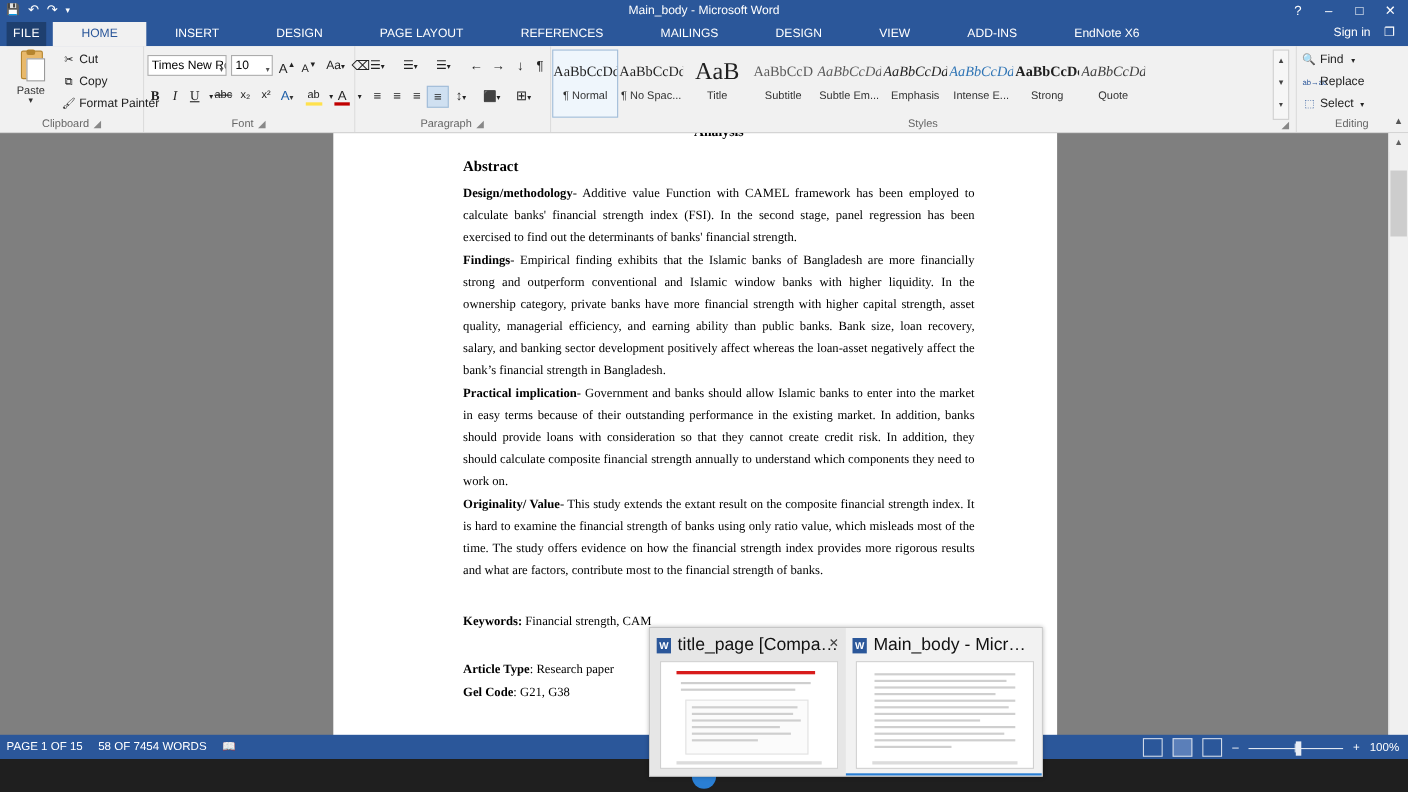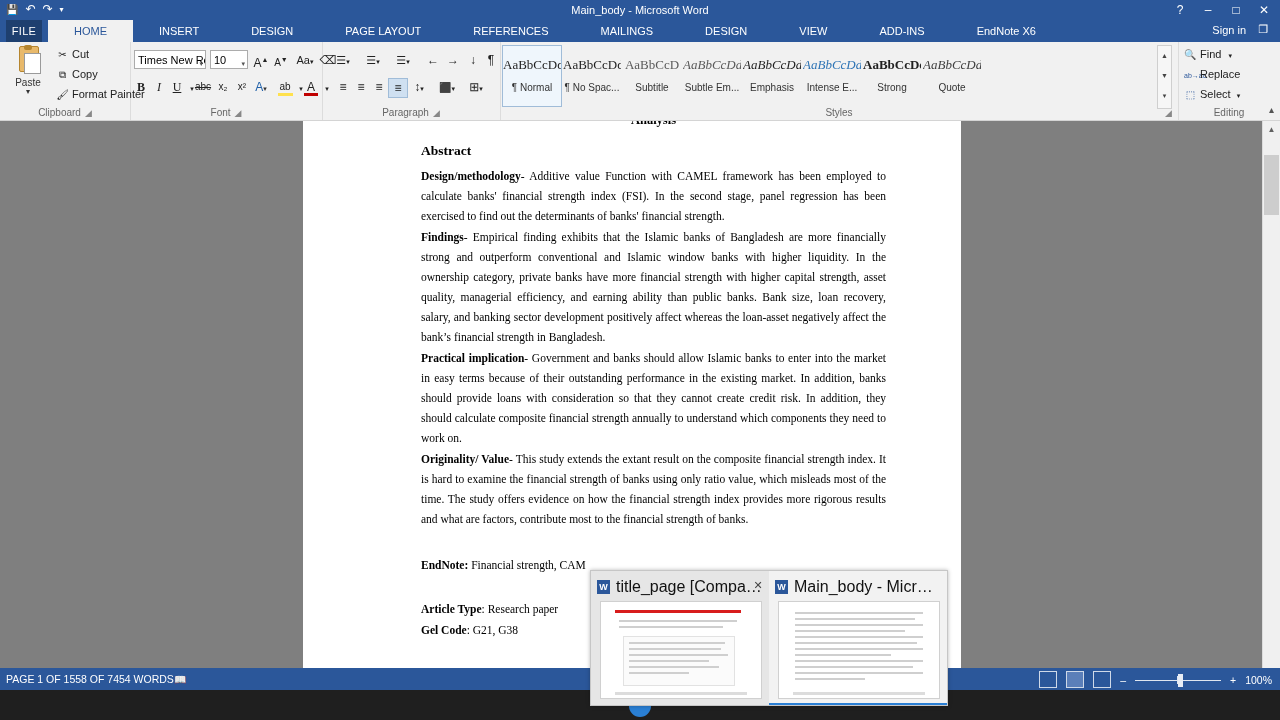--- a/index.html
+++ b/index.html
@@ -389,21 +389,21 @@
     height: 22px;
     background: #2b579a;
     color: #fff;
   }
   .sb-left {
     position: absolute;
     left: 6px; top: 5px;
     font-size: 10.5px;
     display: flex;
     align-items: center;
-    gap: 0;
+    gap: 14px;
   }
   .sb-right {
     position: absolute;
     right: 8px; top: 3px;
     display: flex;
     align-items: center;
     gap: 9px;
     font-size: 10.5px;
   }
   .vbtn {
@@ -669,20 +669,24 @@
       <div class="styles-gallery">
         <div class="style-item selected">
           <div class="style-prev">AaBbCcDd</div>
           <div class="style-name">¶ Normal</div>
         </div>
         <div class="style-item">
           <div class="style-prev">AaBbCcDd</div>
           <div class="style-name">¶ No Spac...</div>
         </div>
         <div class="style-item">
+          <div class="style-prev" style="font-size:22px;line-height:30px;">AaB</div>
+          <div class="style-name">Title</div>
+        </div>
+        <div class="style-item">
           <div class="style-prev" style="color:#5a5a5a;">AaBbCcD</div>
           <div class="style-name">Subtitle</div>
         </div>
         <div class="style-item">
           <div class="style-prev" style="color:#5a5a5a;font-style:italic;">AaBbCcDd</div>
           <div class="style-name">Subtle Em...</div>
         </div>
         <div class="style-item">
           <div class="style-prev" style="font-style:italic;">AaBbCcDd</div>
           <div class="style-name">Emphasis</div>
@@ -735,21 +739,21 @@
     <div class="page">
       <div class="page-content">
         <div class="cut-title">Analysis</div>
         <h2 class="abstract">Abstract</h2>
 
         <p class="para"><b>Design/methodology</b><span>- Additive value Function with CAMEL framework has been employed to calculate banks' financial strength index (FSI). In the second stage, panel regression has been exercised to find out the determinants of banks' financial strength.</span></p>
         <p class="para"><b>Findings</b><span>- Empirical finding exhibits that the Islamic banks of Bangladesh are more financially strong and outperform conventional and Islamic window banks with higher liquidity. In the ownership category, private banks have more financial strength with higher capital strength, asset quality, managerial efficiency, and earning ability than public banks. Bank size, loan recovery, salary, and banking sector development positively affect whereas the loan-asset negatively affect the bank’s financial strength in Bangladesh.</span></p>
         <p class="para"><b>Practical implication</b><span>- Government and banks should allow Islamic banks to enter into the market in easy terms because of their outstanding performance in the existing market. In addition, banks should provide loans with consideration so that they cannot create credit risk. In addition, they should calculate composite financial strength annually to understand which components they need to work on.</span></p>
         <p class="para"><b>Originality/ Value</b><span>- This study extends the extant result on the composite financial strength index. It is hard to examine the financial strength of banks using only ratio value, which misleads most of the time. The study offers evidence on how the financial strength index provides more rigorous results and what are factors, contribute most to the financial strength of banks.</span></p>
 
-        <p class="para kw"><b>EndNote:</b><span> Financial strength, CAM</span></p>
+        <p class="para kw"><b>Keywords:</b><span> Financial strength, CAM</span></p>
         <p class="para art"><b>Article Type</b><span>: Research paper</span></p>
         <p class="para"><b>Gel Code</b><span>: G21, G38</span></p>
 
       </div>
     </div>
 
     <div class="doc-scrollbar">
       <div class="arrow">▲</div>
       <div class="thumb"></div>
       <div class="arrow bottom">▼</div>

